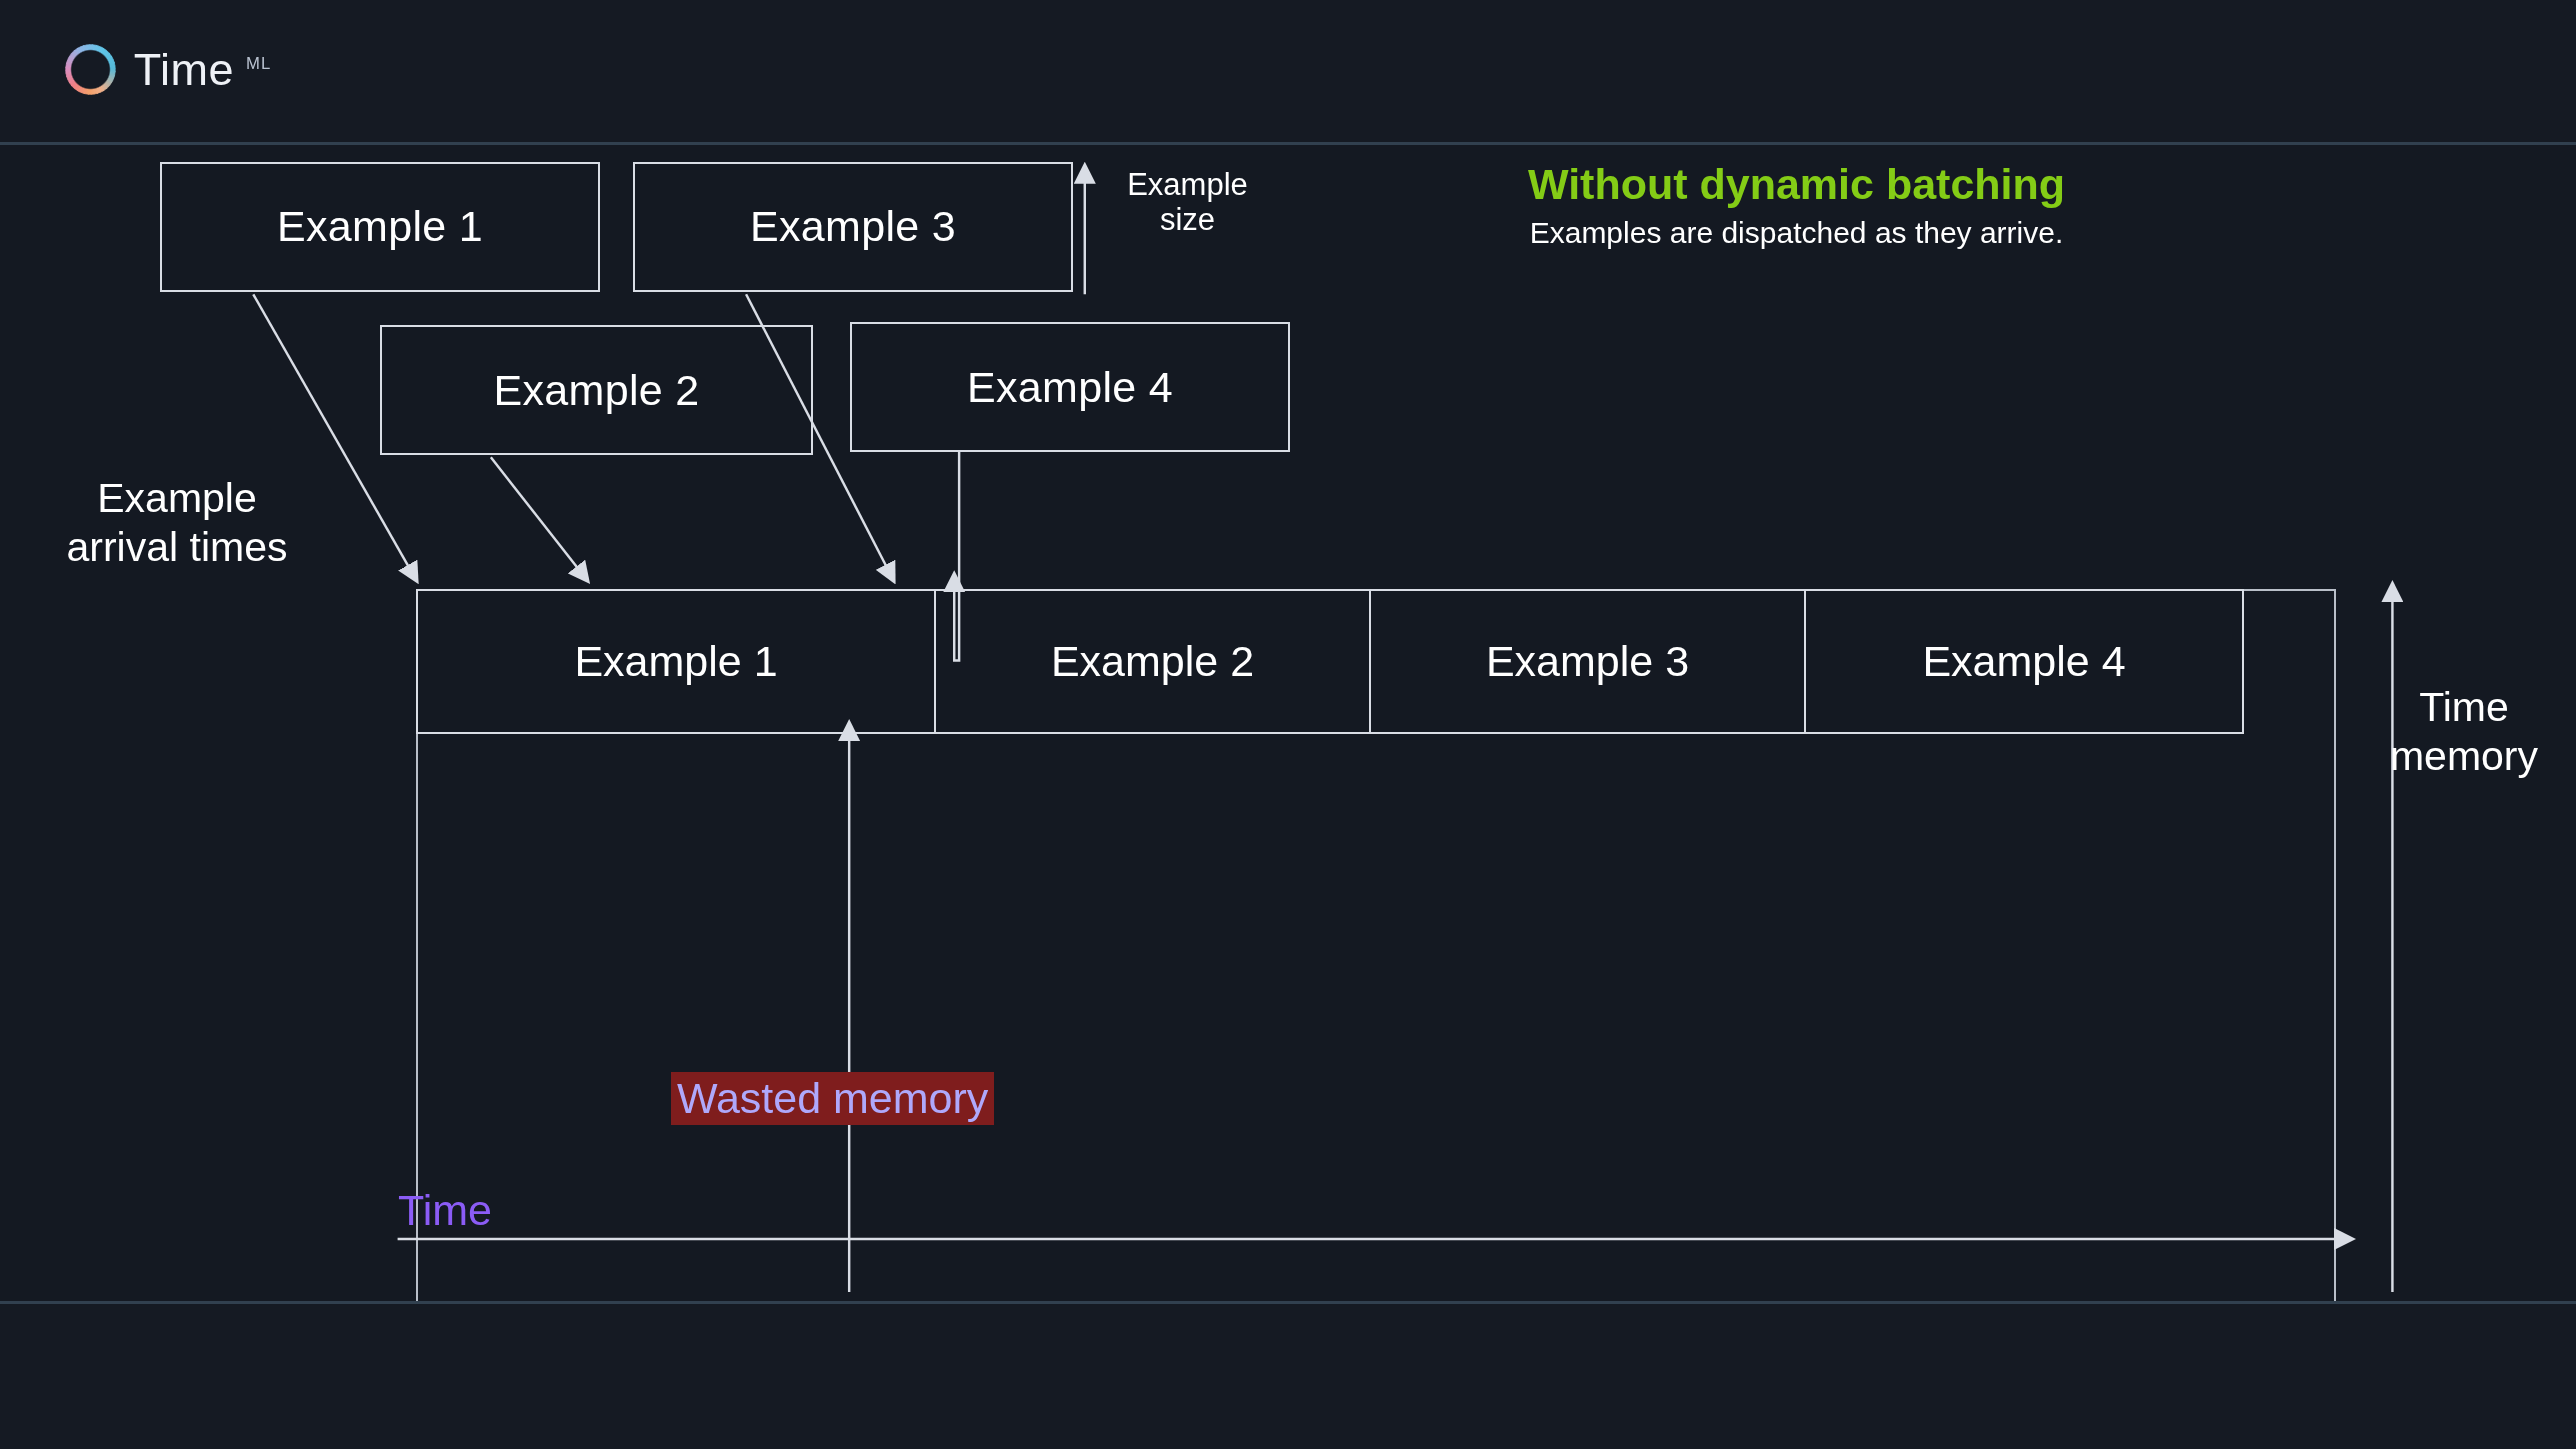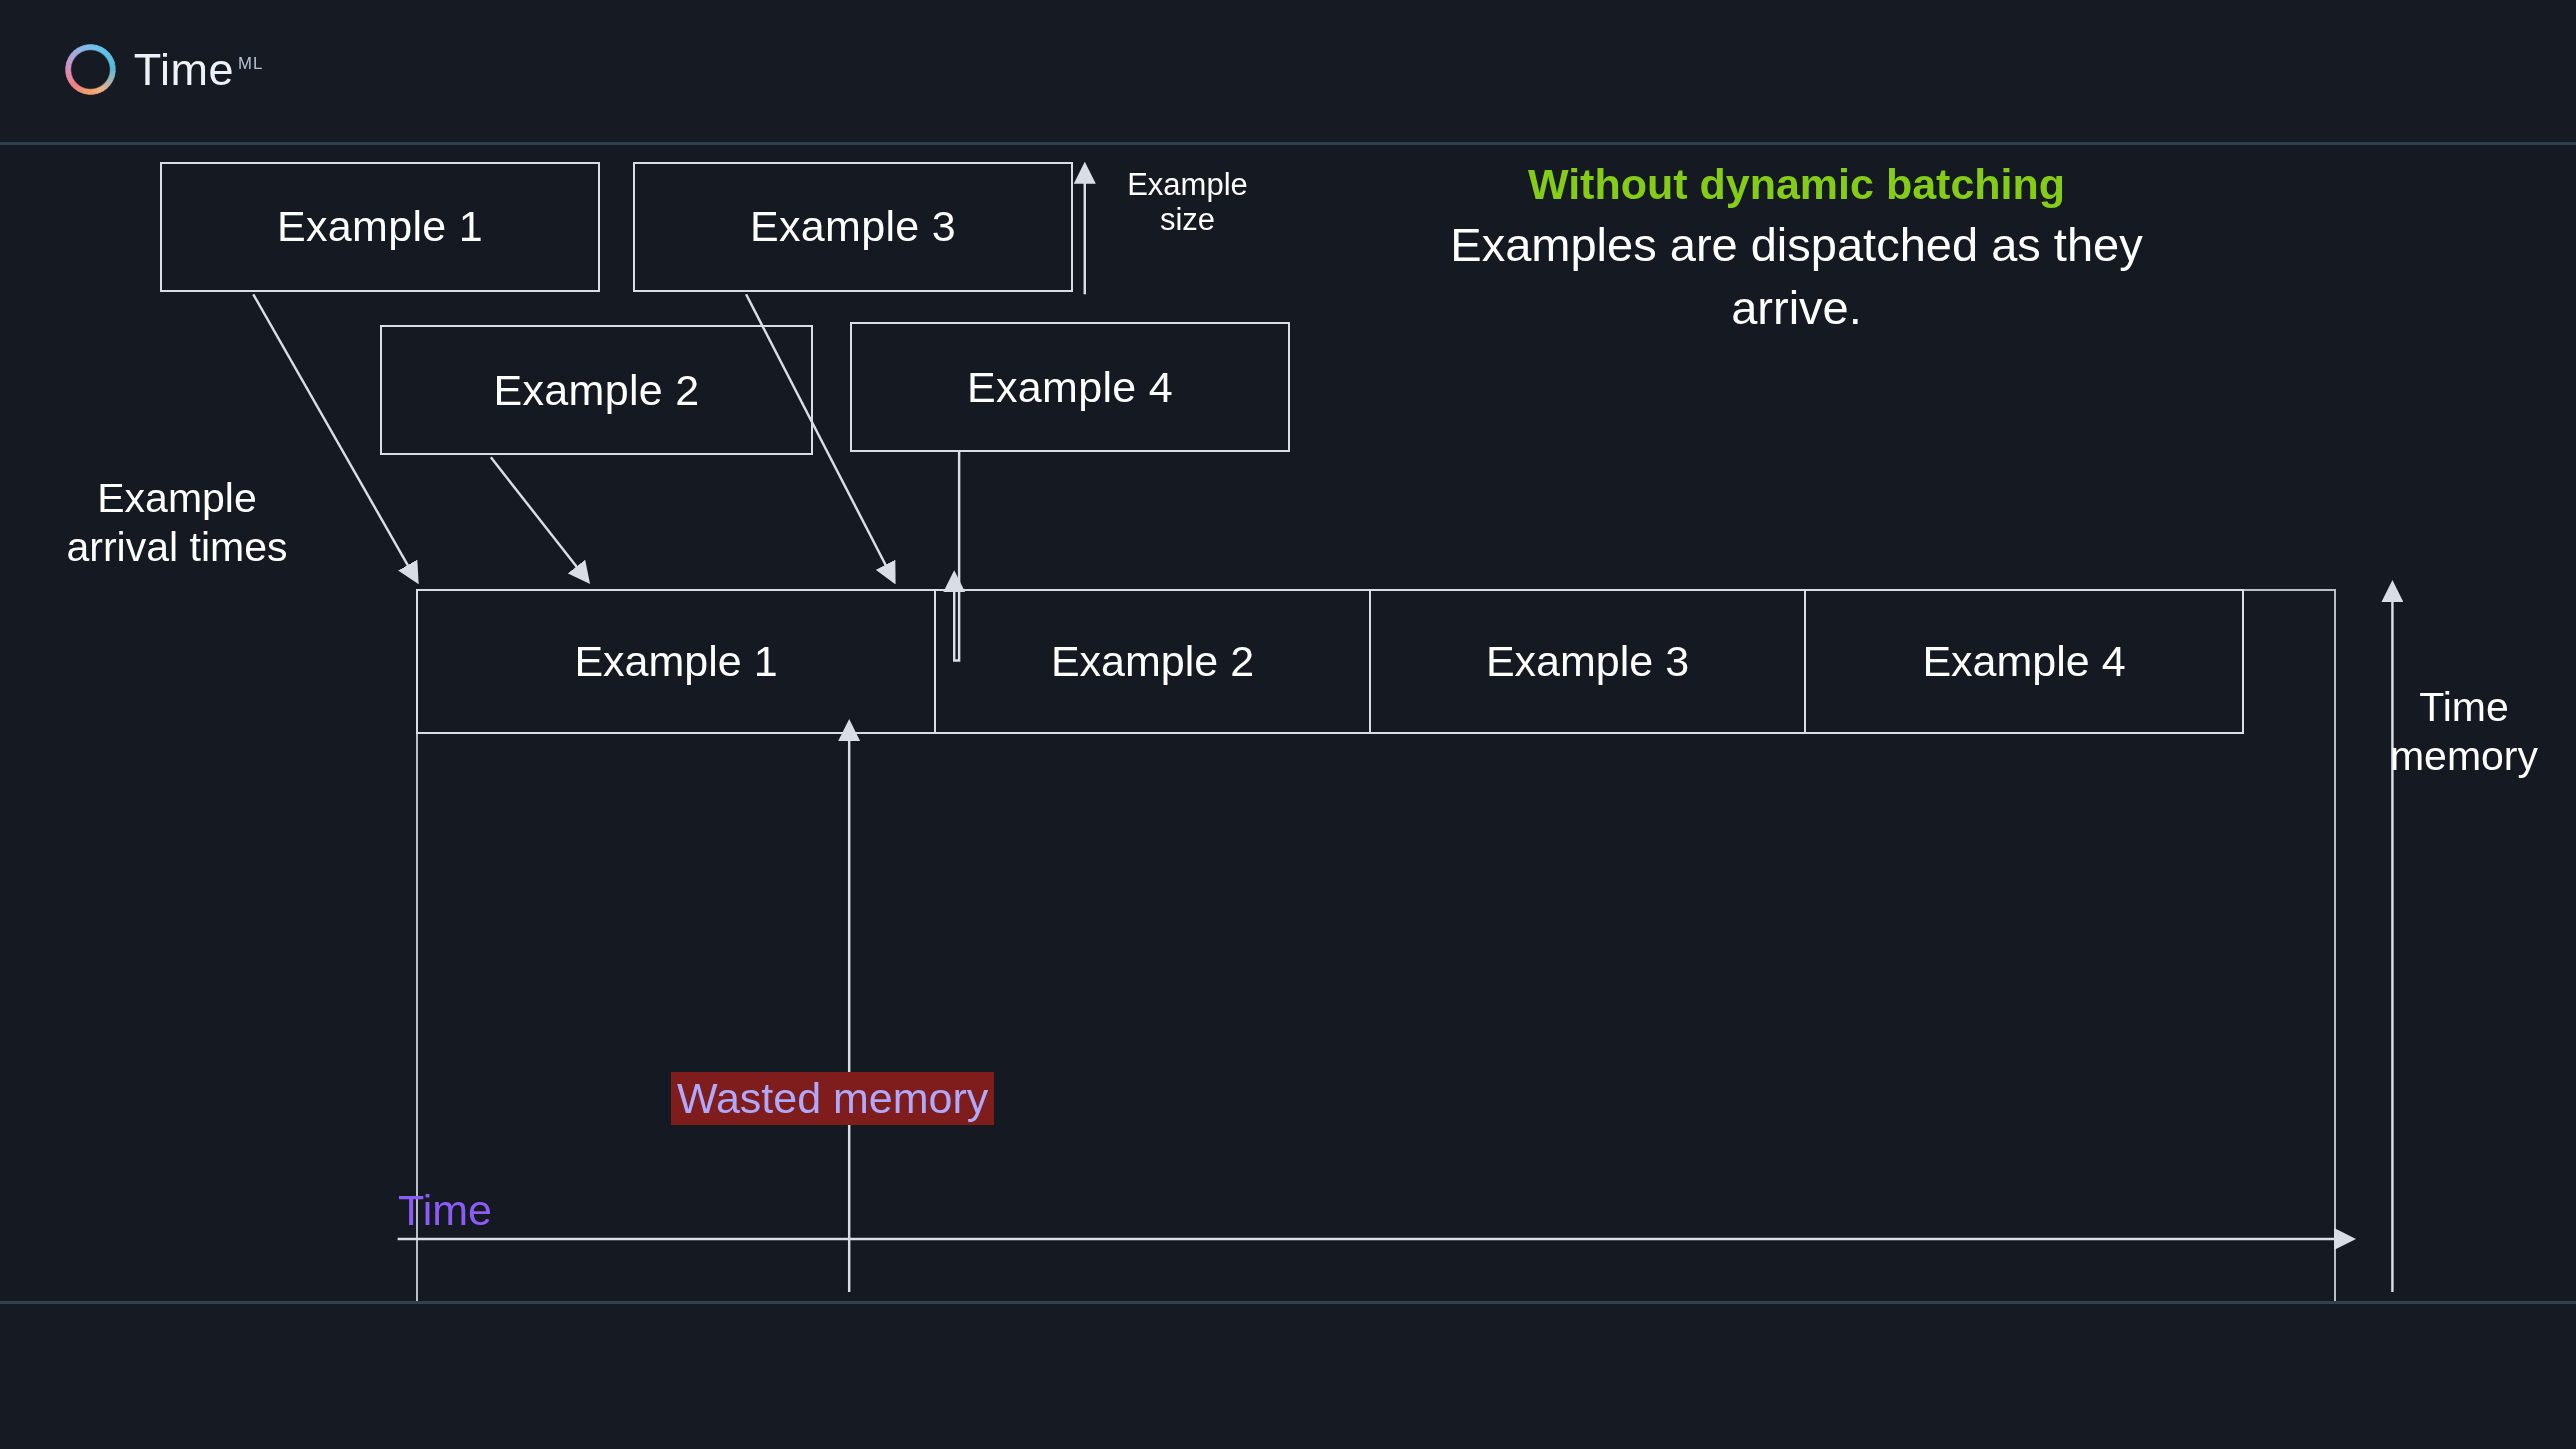--- a/index.html
+++ b/index.html
@@ -65,21 +65,21 @@
     font-weight: 500;
     letter-spacing: 0.5px;
     color: #eef1f6;
     line-height: 1;
   }
   #logo-sup {
     font-size: 16.7px;
     color: #b9c2d0;
     vertical-align: super;
     letter-spacing: 1px;
-    margin-left: 4px;
+    margin-left: 12px;
   }
 
   
   #slide {
     position: absolute;
     left: 0; top: 145px;
     width: 2576px;
     height: 1147px;
     background: #141922;
   }
@@ -120,21 +120,21 @@
     width: 805px;
     text-align: center;
   }
   #title-main {
     font-size: 43px;
     font-weight: bold;
     line-height: 1.35;
     color: #84cc16;
   }
   #title-sub {
-    font-size: 47px;
+    font-size: 30px;
     font-weight: normal;
     line-height: 1.35;
     color: #ffffff;
   }
 
   
   #arrival-label {
     position: absolute;
     left: 29.5px; top: 329px;
     width: 295px;

